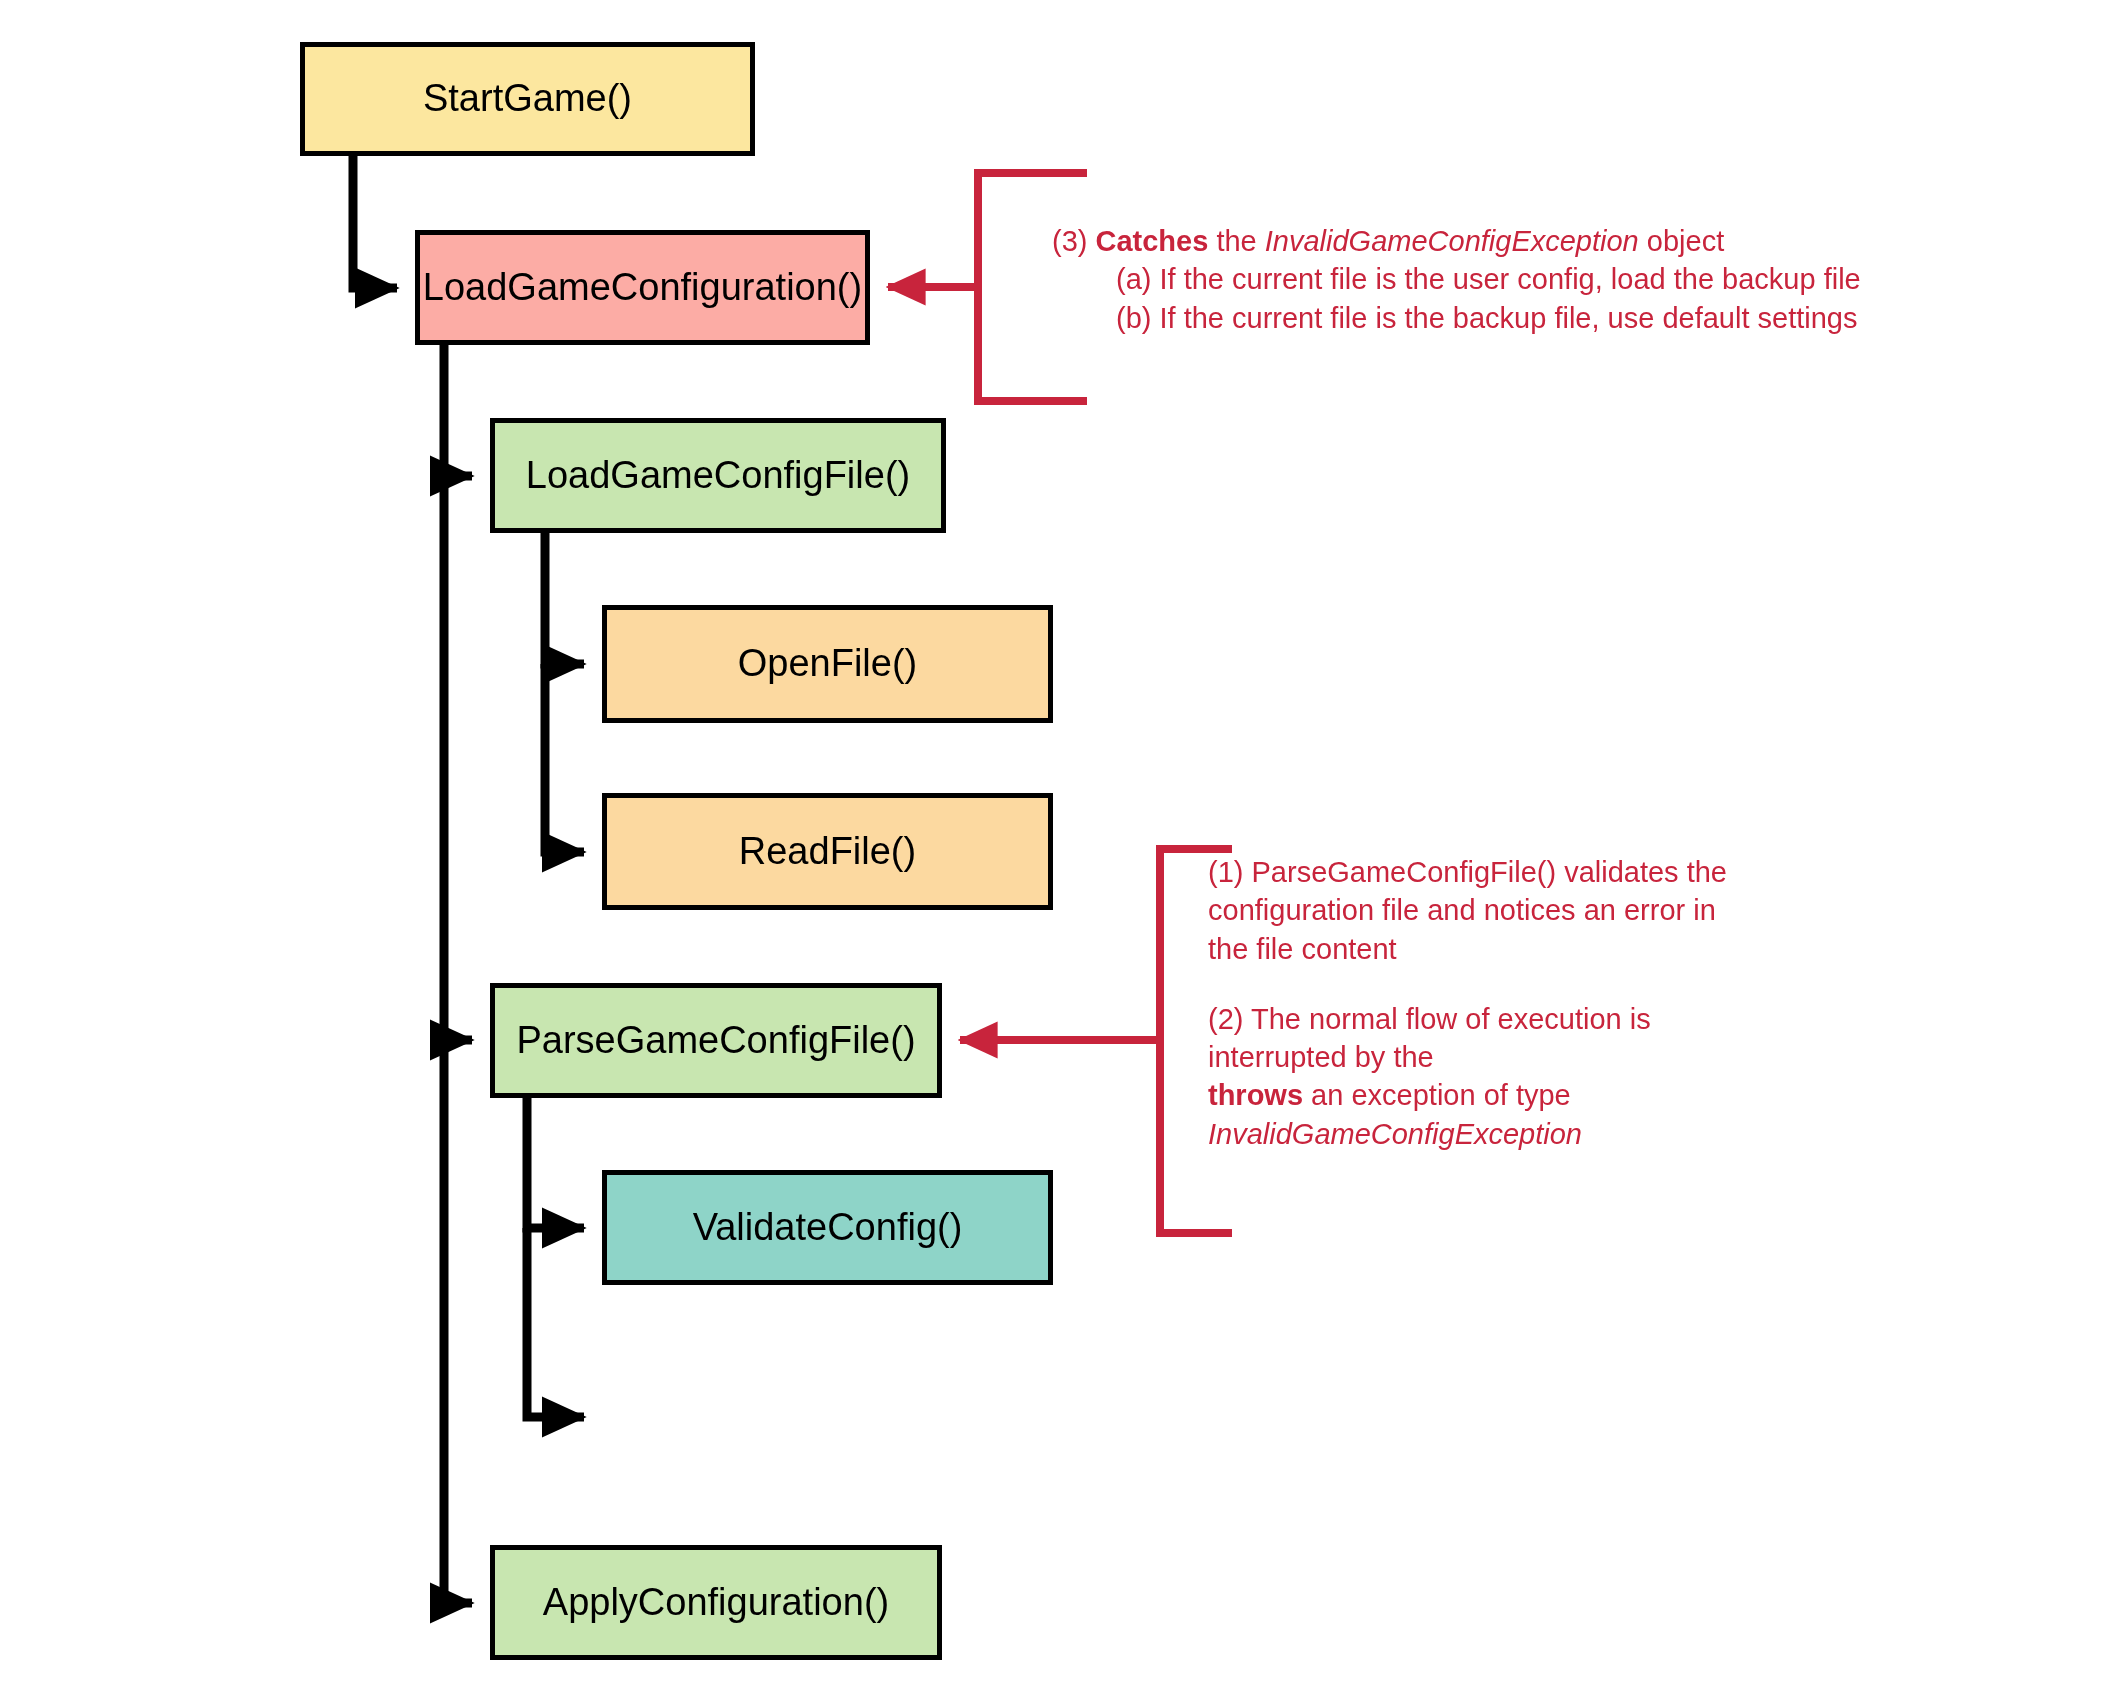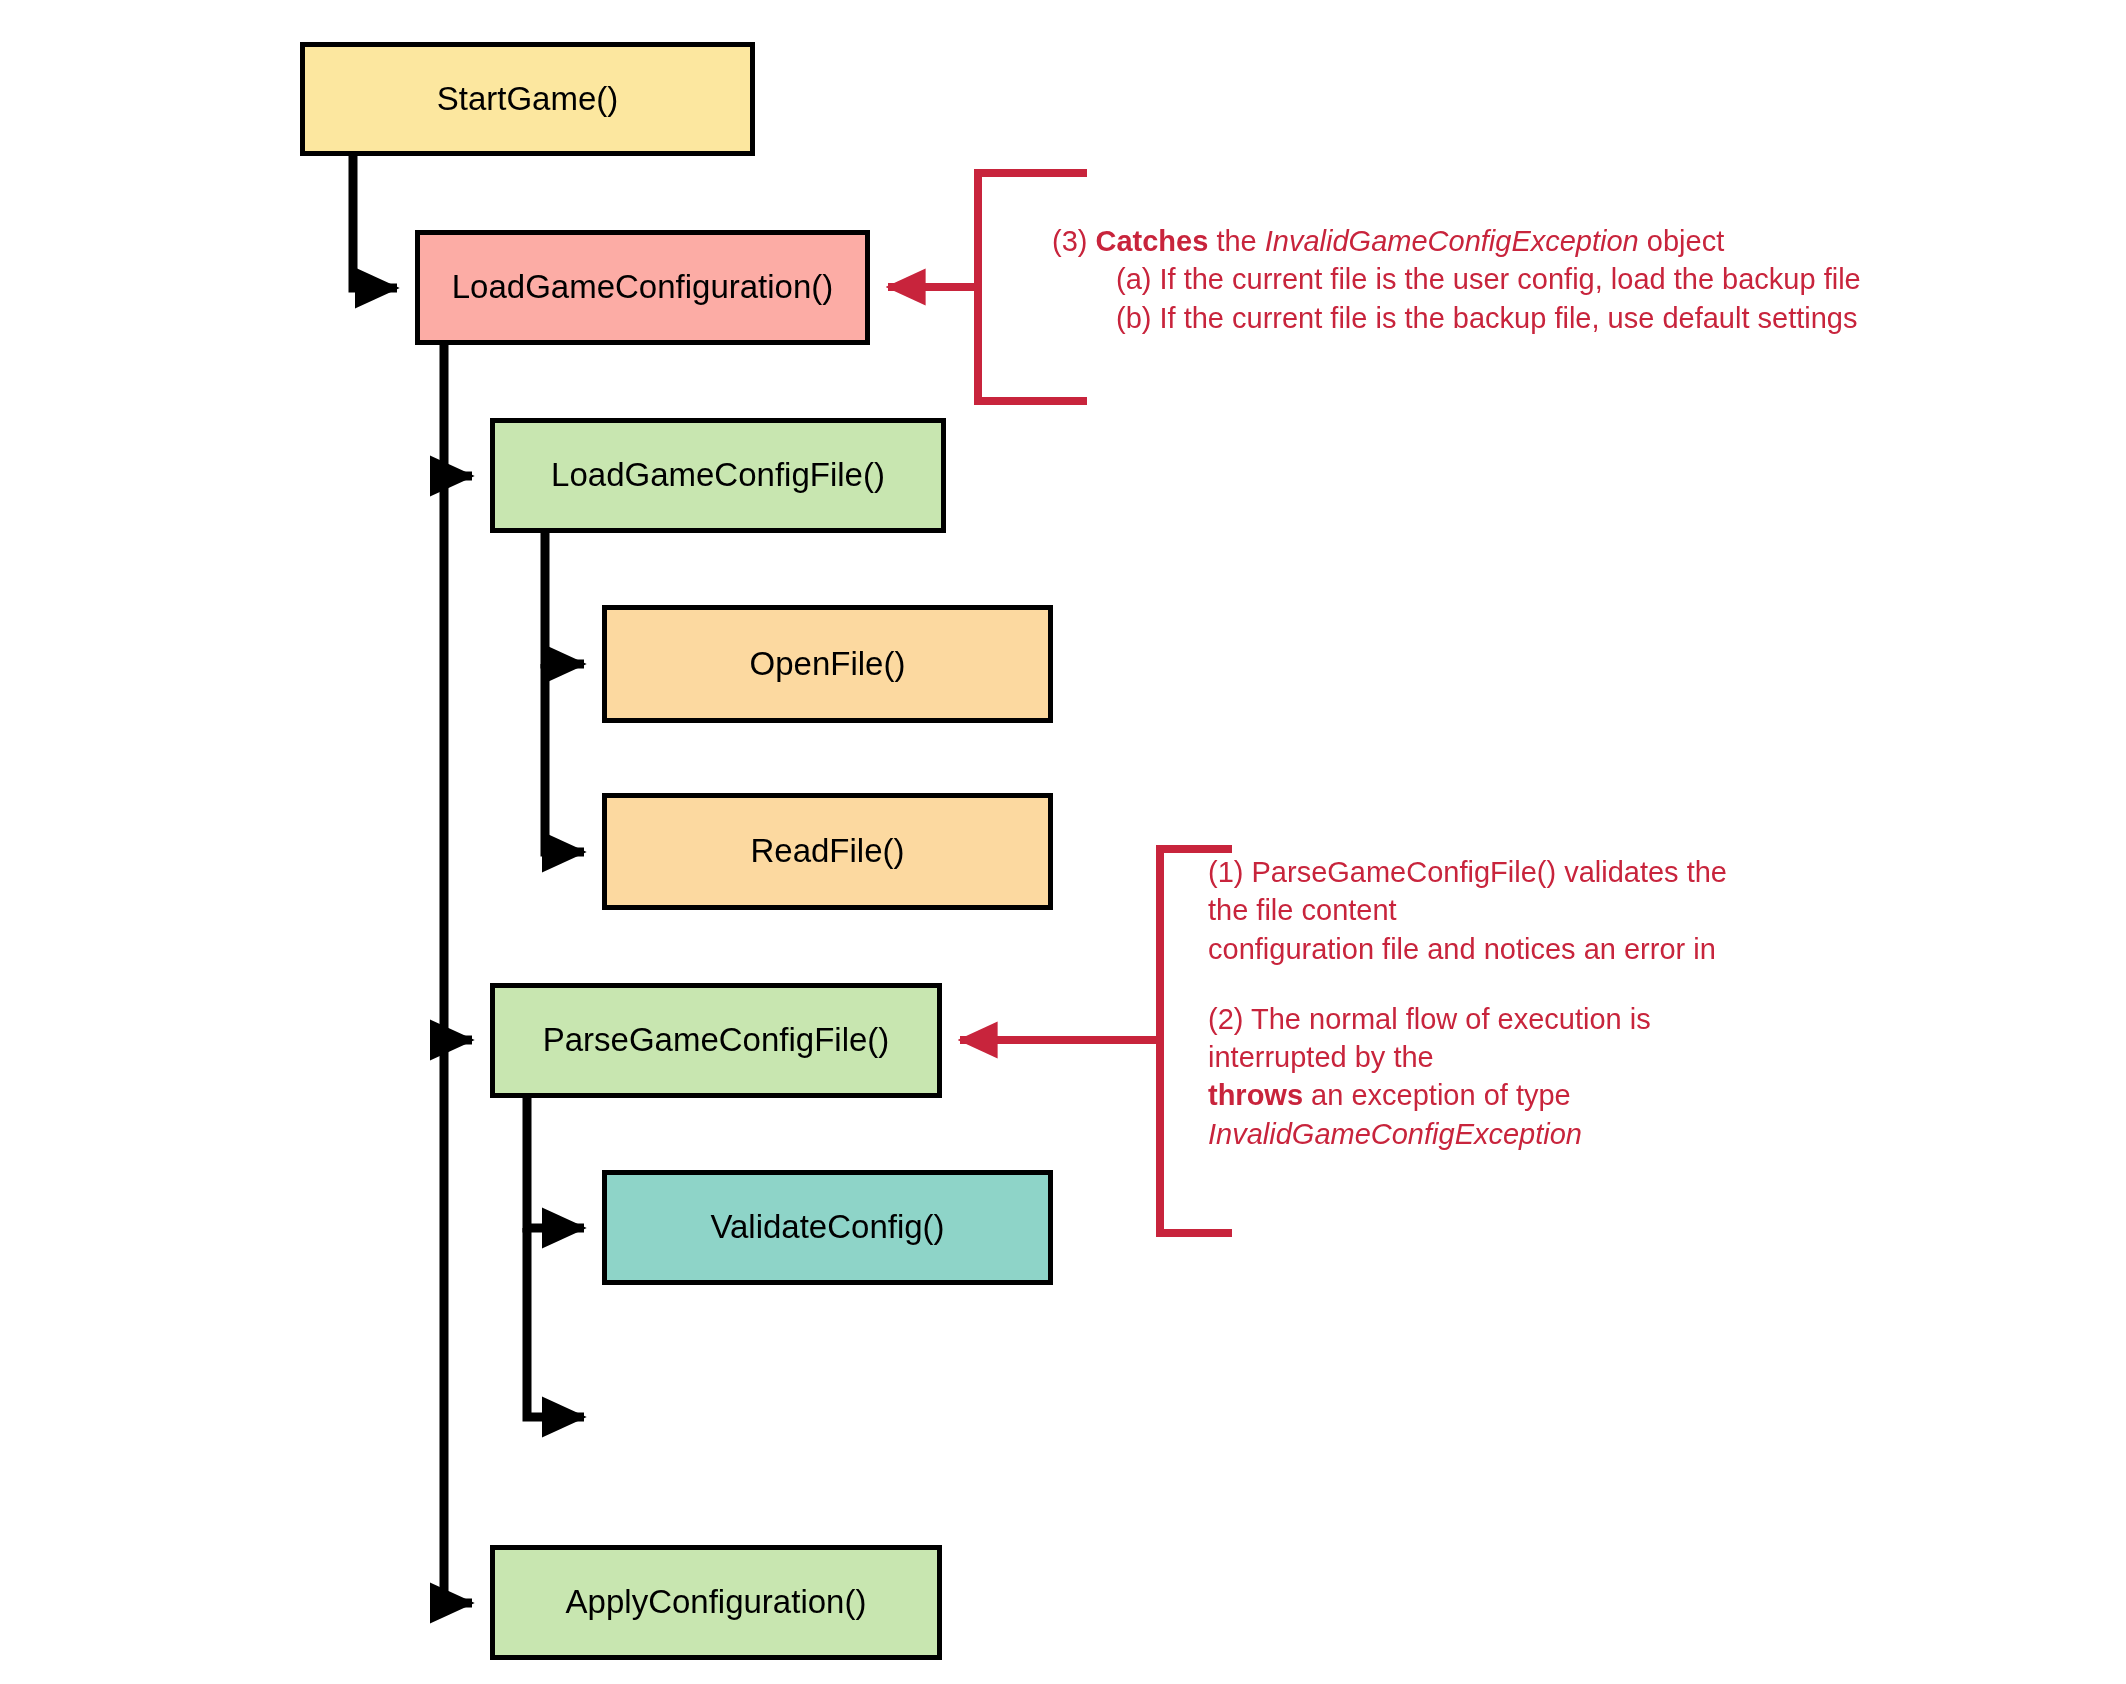--- a/index.html
+++ b/index.html
@@ -25,21 +25,21 @@
     height: 1684px;
     pointer-events: none;
   }
   .node {
     position: absolute;
     box-sizing: border-box;
     border: 5px solid #000000;
     display: flex;
     align-items: center;
     justify-content: center;
-    font-size: 33px;
+    font-size: 38px;
     color: #000000;
     line-height: 1.1;
     letter-spacing: 0px;
   }
   .node-label {
     white-space: nowrap;
   }
   .annotation {
     position: absolute;
     color: #c8243c;
@@ -122,22 +122,22 @@
   </div>
 
   <div class="annotation" id="annotation-catch" style="left:1052px; top:222px; width:1000px;">
       <div class="ln"><span>(3) </span><b>Catches</b><span> the </span><i>InvalidGameConfigException</i><span> object</span></div>
       <div class="ln indent"><span>(a) If the current file is the user config, load the backup file</span></div>
       <div class="ln indent"><span>(b) If the current file is the backup file, use default settings</span></div>
     </div>
 
   <div class="annotation" id="annotation-throw" style="left:1208px; top:853px; width:700px;">
       <div class="ln"><span>(1) ParseGameConfigFile() validates the</span></div>
+      <div class="ln"><span>configuration file and notices an error in</span></div>
       <div class="ln"><span>the file content</span></div>
-      <div class="ln"><span>configuration file and notices an error in</span></div>
       <div class="ann-gap"></div>
       <div class="ln"><span>(2) The normal flow of execution is</span></div>
       <div class="ln"><span>interrupted by the</span></div>
       <div class="ln"><b>throws</b><span> an exception of type</span></div>
       <div class="ln"><i>InvalidGameConfigException</i></div>
     </div>
 
 </div>
 
 </body></html>

